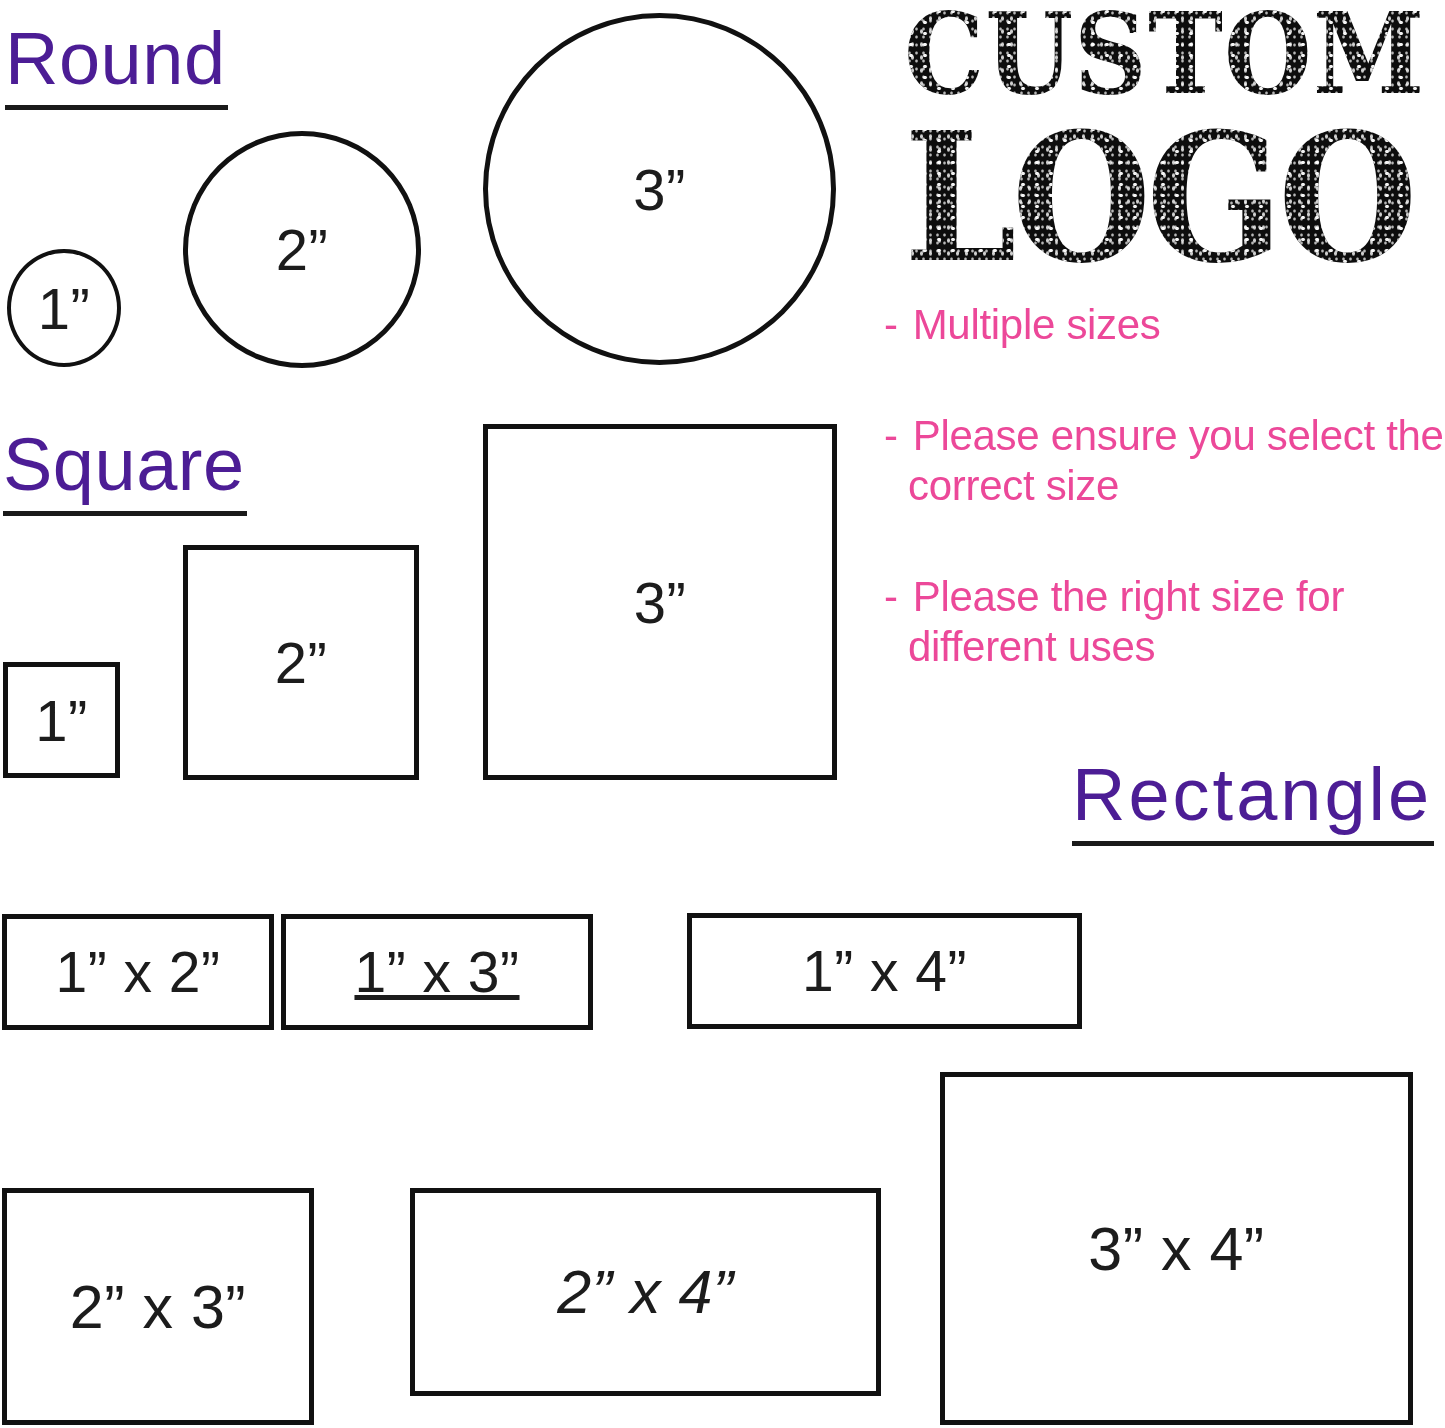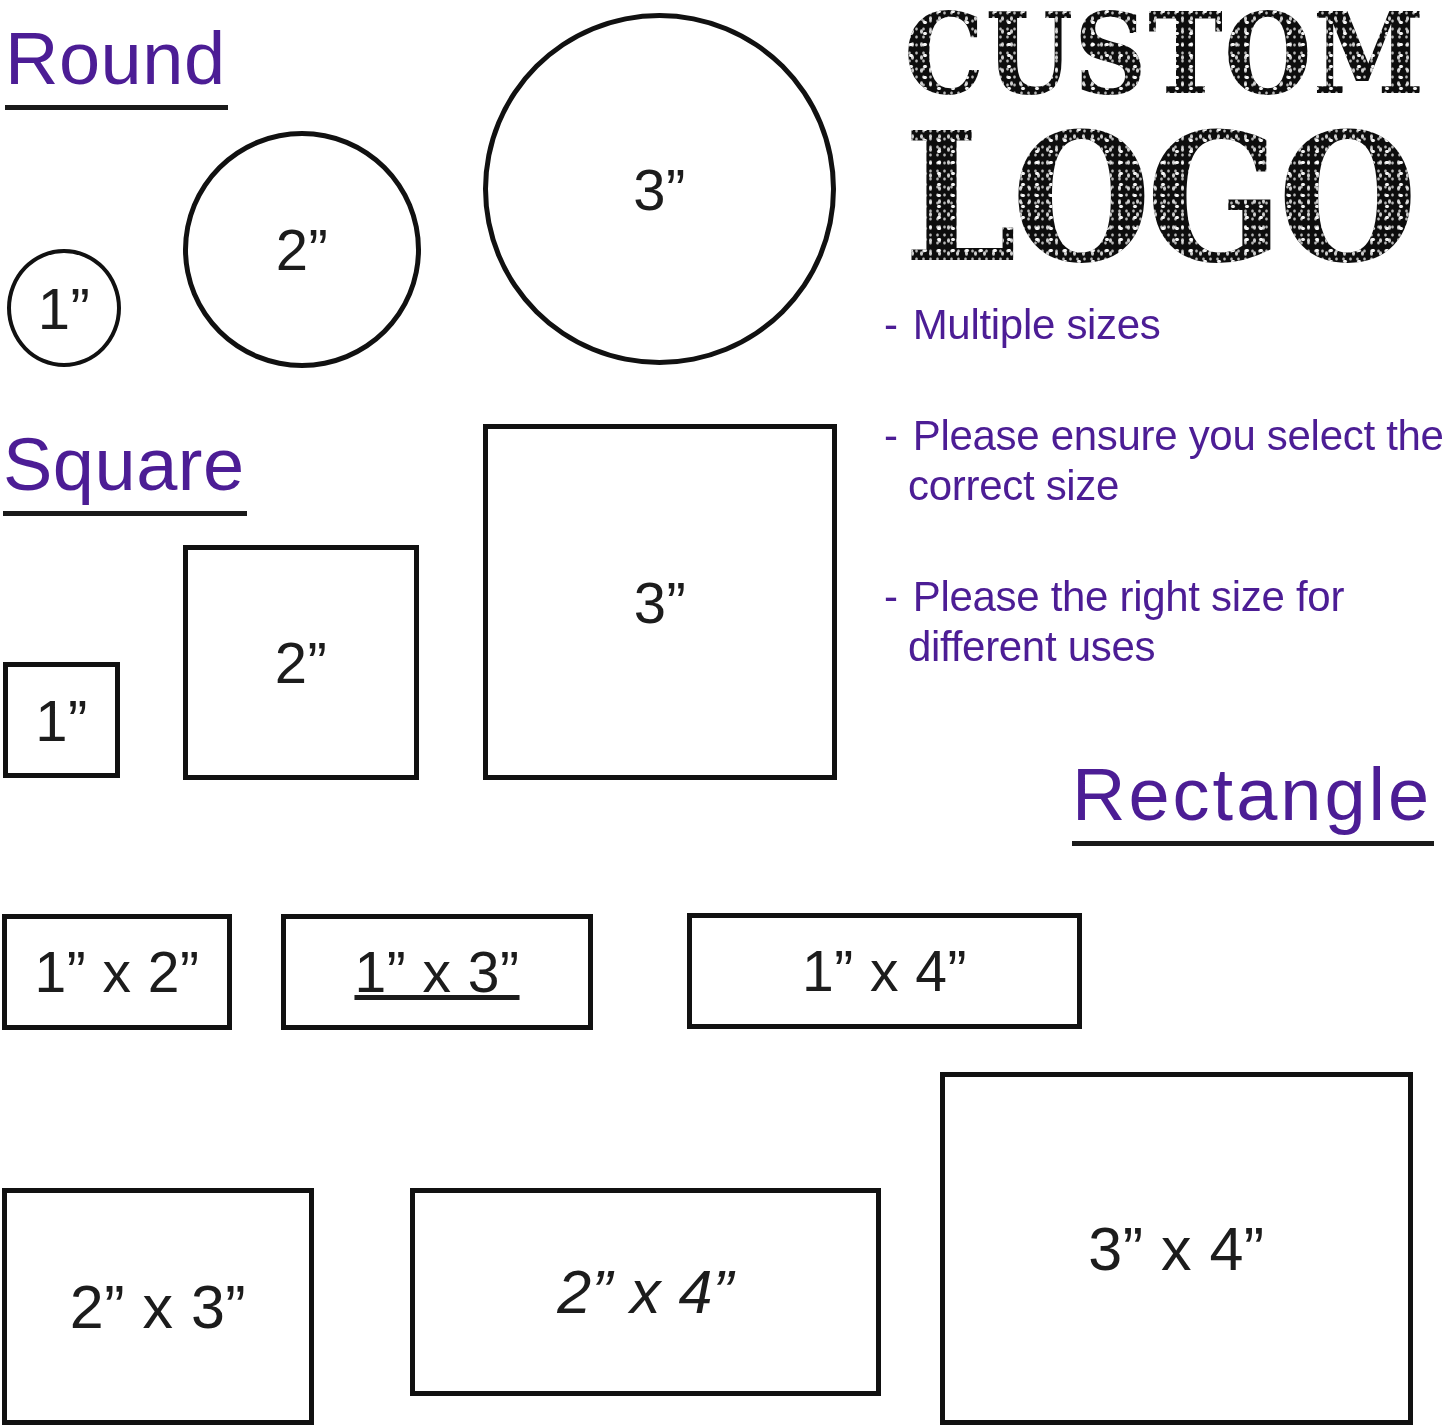--- a/index.html
+++ b/index.html
@@ -42,21 +42,21 @@
   .circle { border-radius: 50%; }
 
   .c1 { left: 7px;   top: 249px; width: 114px; height: 118px; border-width: 4px; }
   .c2 { left: 183px; top: 131px; width: 238px; height: 237px; }
   .c3 { left: 483px; top: 13px;  width: 353px; height: 352px; }
 
   .s1 { left: 3px;   top: 662px; width: 117px; height: 116px; }
   .s2 { left: 183px; top: 545px; width: 236px; height: 235px; }
   .s3 { left: 483px; top: 424px; width: 354px; height: 356px; }
 
-  .r12 { left: 2px;   top: 914px;  width: 230px; height: 116px; }
+  .r12 { left: 2px;   top: 914px;  width: 272px; height: 116px; }
   .r13 { left: 281px; top: 914px;  width: 312px; height: 116px; text-decoration: underline; }
   .r14 { left: 687px; top: 913px;  width: 395px; height: 116px; }
   .r23 { left: 2px;   top: 1188px; width: 312px; height: 237px; }
   .r24 { left: 410px; top: 1188px; width: 471px; height: 208px; font-style: italic; }
   .r34 { left: 940px; top: 1072px; width: 473px; height: 353px; }
 
   .size-label {
     font-size: 58px;
     color: #1c1c1c;
     white-space: nowrap;
@@ -104,21 +104,21 @@
 
   
   .notes {
     position: absolute;
     left: 884px;
     top: 300px;
     width: 560px;
     font-size: 42px;
     line-height: 50px;
     letter-spacing: -0.3px;
-    color: #4c1d95;
+    color: #ec4899;
     font-weight: 400;
   }
   .note { margin-top: 0; }
   .note + .note { margin-top: 61px; }
   .note-line.cont { padding-left: 24px; }
   .dash { margin-right: 15px; }
 </style>
 </head>
 <body>
 

